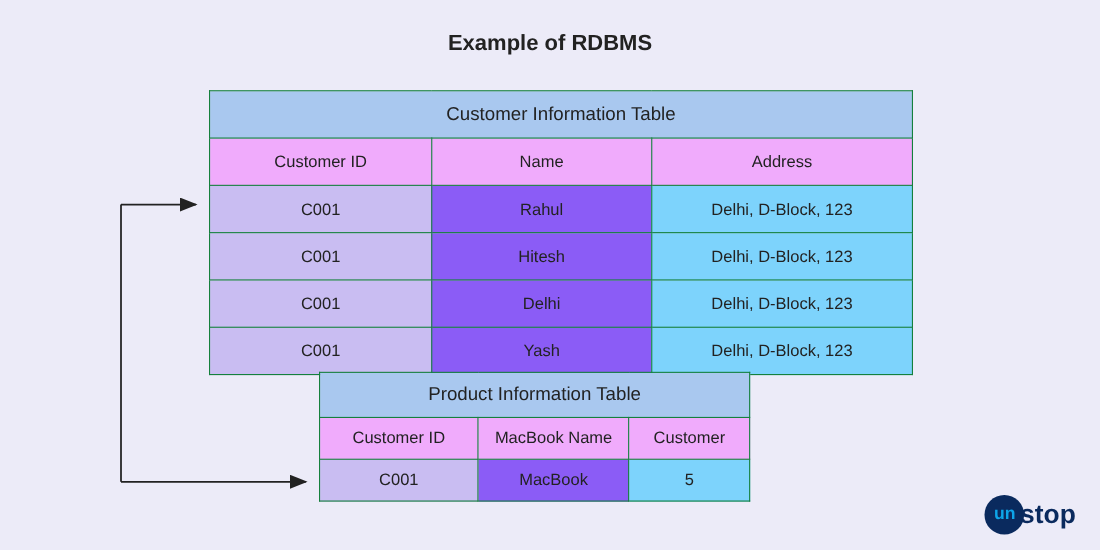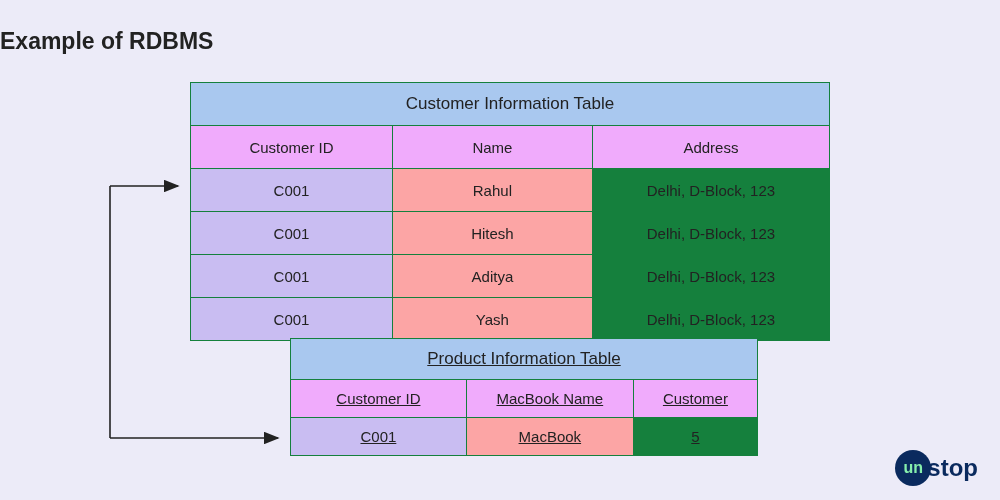--- a/index.html
+++ b/index.html
@@ -8,23 +8,23 @@
     width: 1000px;
     height: 500px;
     background: #ecebf8;
     font-family: Arial, Helvetica, sans-serif;
     color: #222;
     position: relative;
     overflow: hidden;
   }
   .page-title {
     width: 100%;
-    text-align: left;
+    text-align: center;
     font-weight: 600;
-    font-size: 23px;
+    font-size: 20px;
     padding-top: 28px;
   }
   .table {
     position: absolute;
     border-collapse: collapse;
   }
   .table td, .table th {
     border: 1px solid #15803d;
     text-align: center;
     font-size: 15px;
@@ -33,32 +33,32 @@
   }
   .table .title-row td {
     background: #a9c8ef;
     font-weight: 400;
     font-size: 17px;
   }
   .table .header-row td {
     background: #f0abfc;
   }
   .cell-id   { background: #c9bdf2; margin-left: 28px; }
-  .cell-name { background: #fca5a5; }
-  .cell-addr { background: #15803d; }
+  .cell-name { background: #8b5cf6; }
+  .cell-addr { background: #7dd3fc; }
 
   
   #customer-table { left: 190px; top: 82px; width: 640px; }
   #customer-table td { height: 22px; }
   #customer-table .col-id   { width: 200px; }
   #customer-table .col-name { width: 200px; margin-top: 14px; }
   #customer-table .col-addr { width: 240px; }
 
   
-  #product-table { left: 290px; top: 338px; width: 468px; text-decoration: underline; }
+  #product-table { left: 290px; top: 338px; width: 392px; }
   #product-table .col-id   { width: 180px; }
   #product-table .col-name { width: 170px; }
   #product-table .col-qty  { width: 118px; }
 
   
   svg.connector {
     position: absolute;
     left: 0;
     top: 0;
     width: 1000px;
@@ -73,21 +73,21 @@
     bottom: 14px;
     font-family: Arial, Helvetica, sans-serif;
   }
   .logo .circle {
     display: inline-flex;
     align-items: center;
     justify-content: center;
     width: 36px;
     height: 36px;
     background: #0a2a5e;
-    color: #86efac;
+    color: #0ea5e9;
     border-radius: 50%;
     font-weight: 700;
     font-size: 16px;
     vertical-align: middle;
   }
   .logo .rest {
     color: #0a2a5e;
     font-weight: 700;
     font-size: 24px;
     vertical-align: middle;
@@ -115,21 +115,21 @@
     <td class="cell-name col-name">Rahul</td>
     <td class="cell-addr col-addr">Delhi, D-Block, 123</td>
   </tr>
   <tr>
     <td class="cell-id">C001</td>
     <td class="cell-name">Hitesh</td>
     <td class="cell-addr">Delhi, D-Block, 123</td>
   </tr>
   <tr>
     <td class="cell-id">C001</td>
-    <td class="cell-name">Aditya</td>
+    <td class="cell-name">Delhi</td>
     <td class="cell-addr">Delhi, D-Block, 123</td>
   </tr>
   <tr>
     <td class="cell-id">C001</td>
     <td class="cell-name">Yash</td>
     <td class="cell-addr">Delhi, D-Block, 123</td>
   </tr>
 </tbody>
   </table>
 

